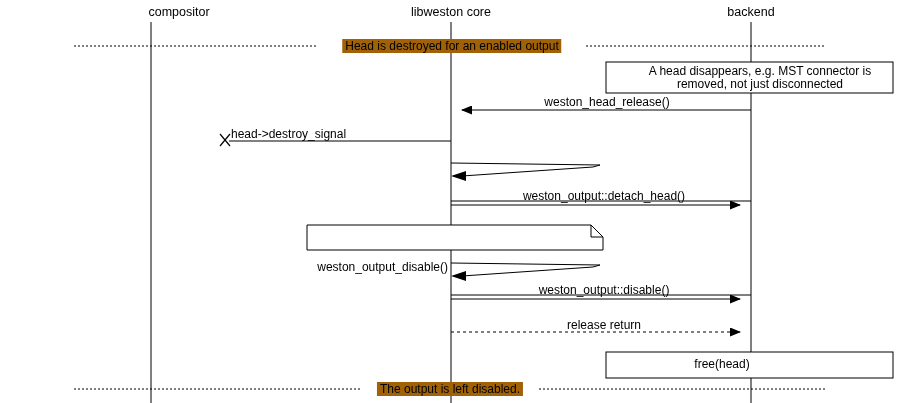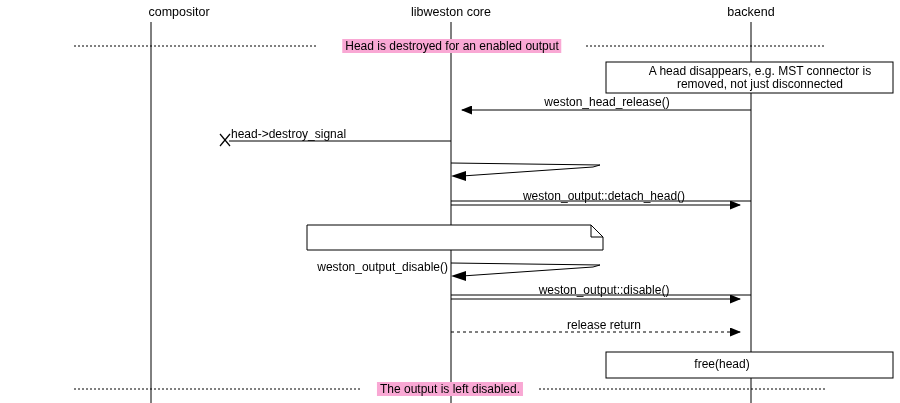--- a/index.html
+++ b/index.html
@@ -44,21 +44,21 @@
     font-size: 12.5px;
   }
   .note-text {
     position: absolute;
     font-size: 12px;
     line-height: 13px;
     text-align: center;
     color: #000000;
   }
   .sep-text {
-    background: #f9a8d4;
+    background: #a16207;
     padding: 0 3px;
   }
 </style>
 </head>
 <body>
 
 <div id="diagram">
 
   <svg id="svg-layer" viewBox="0 0 900 403">
     <defs>

